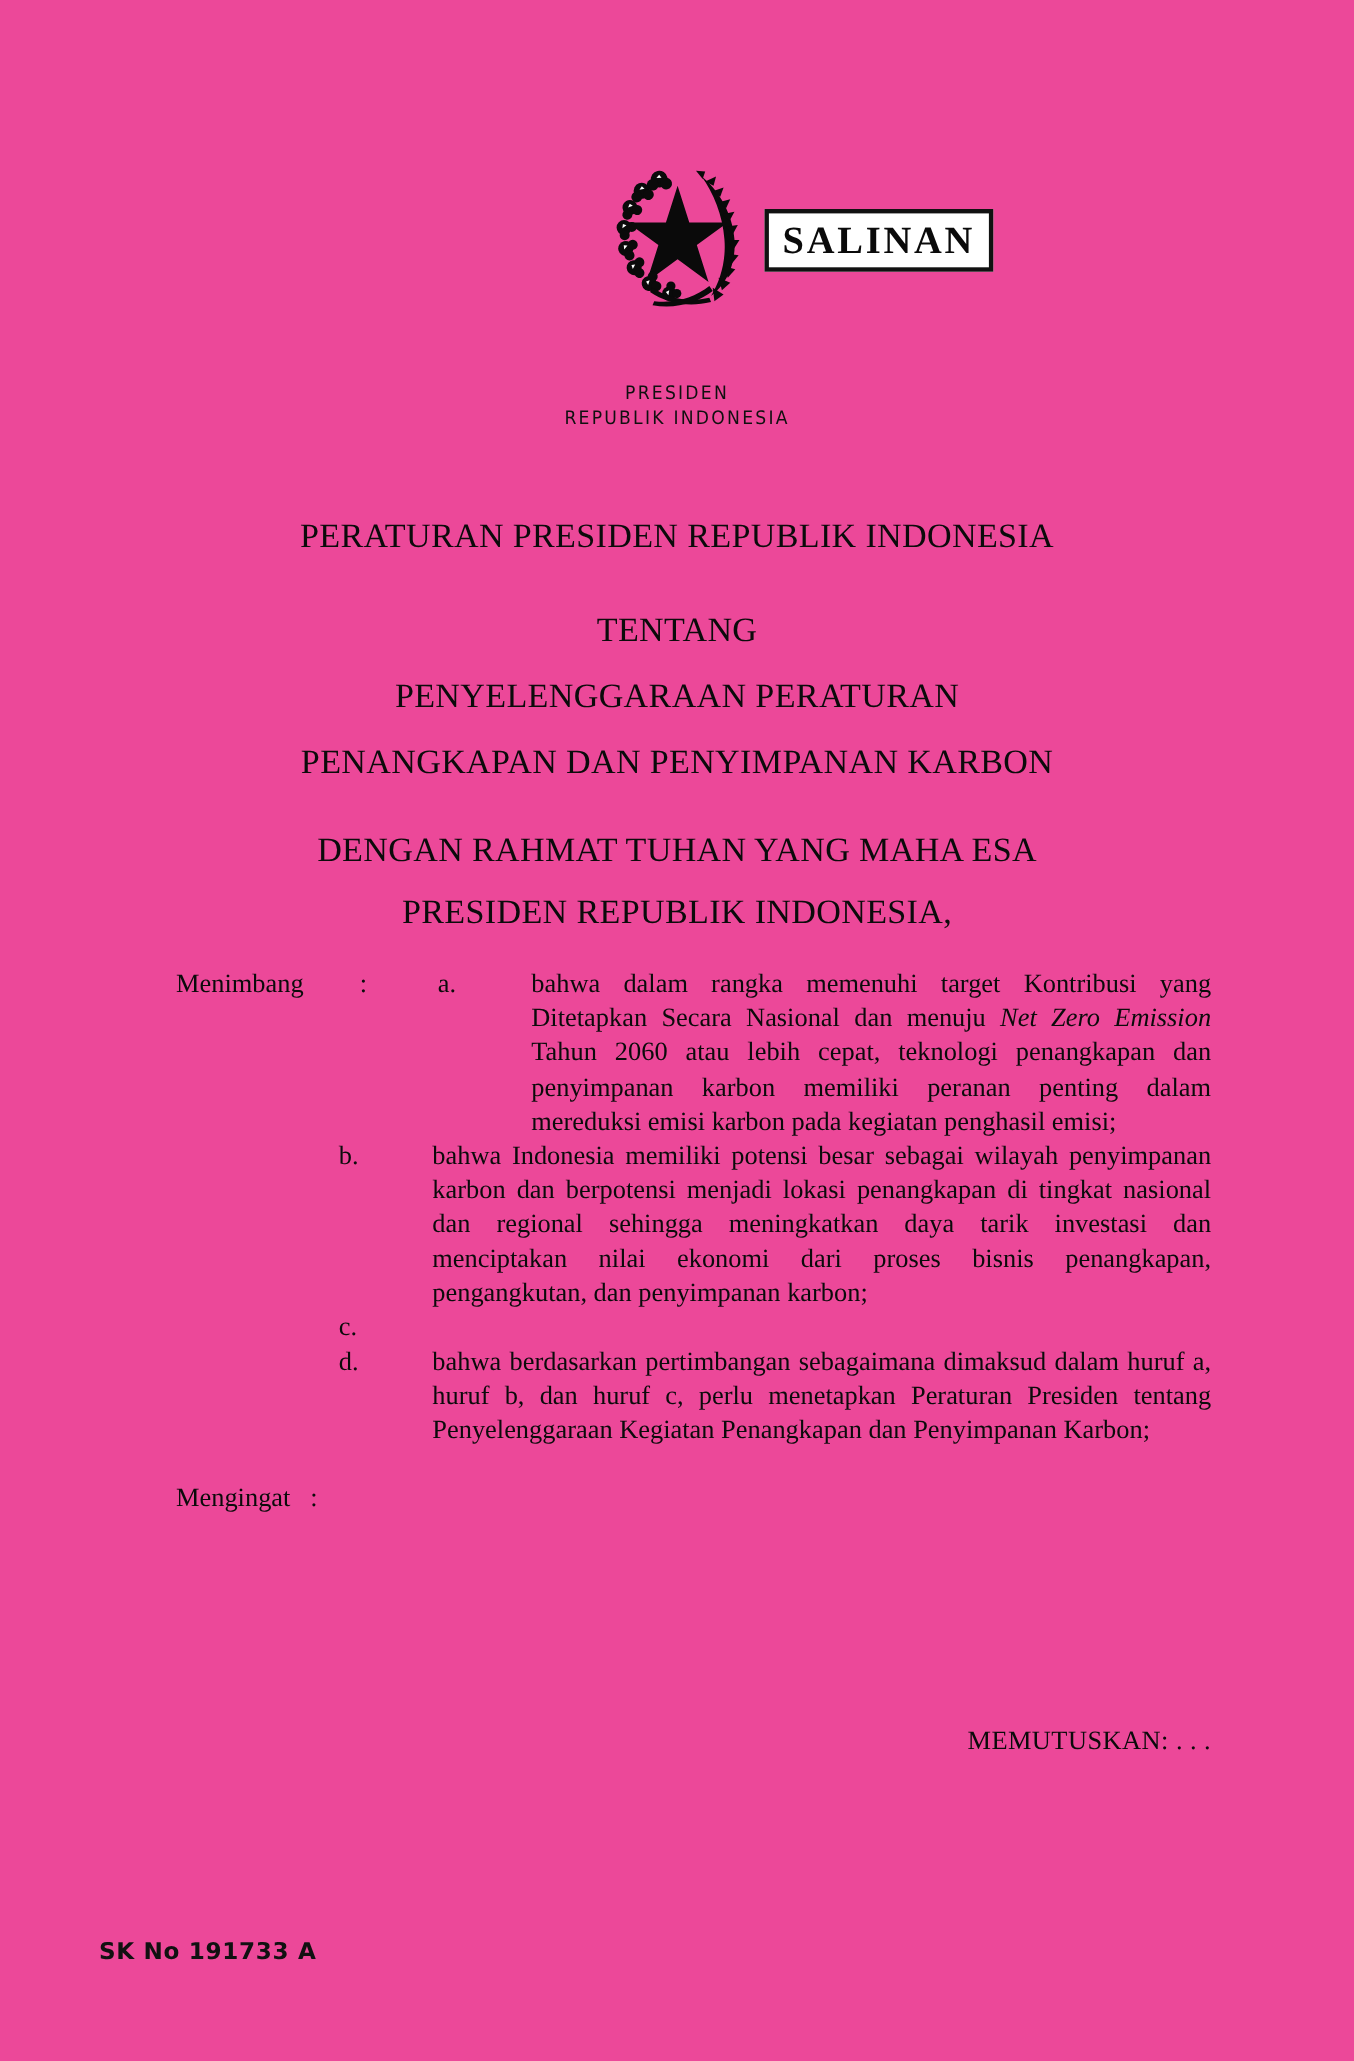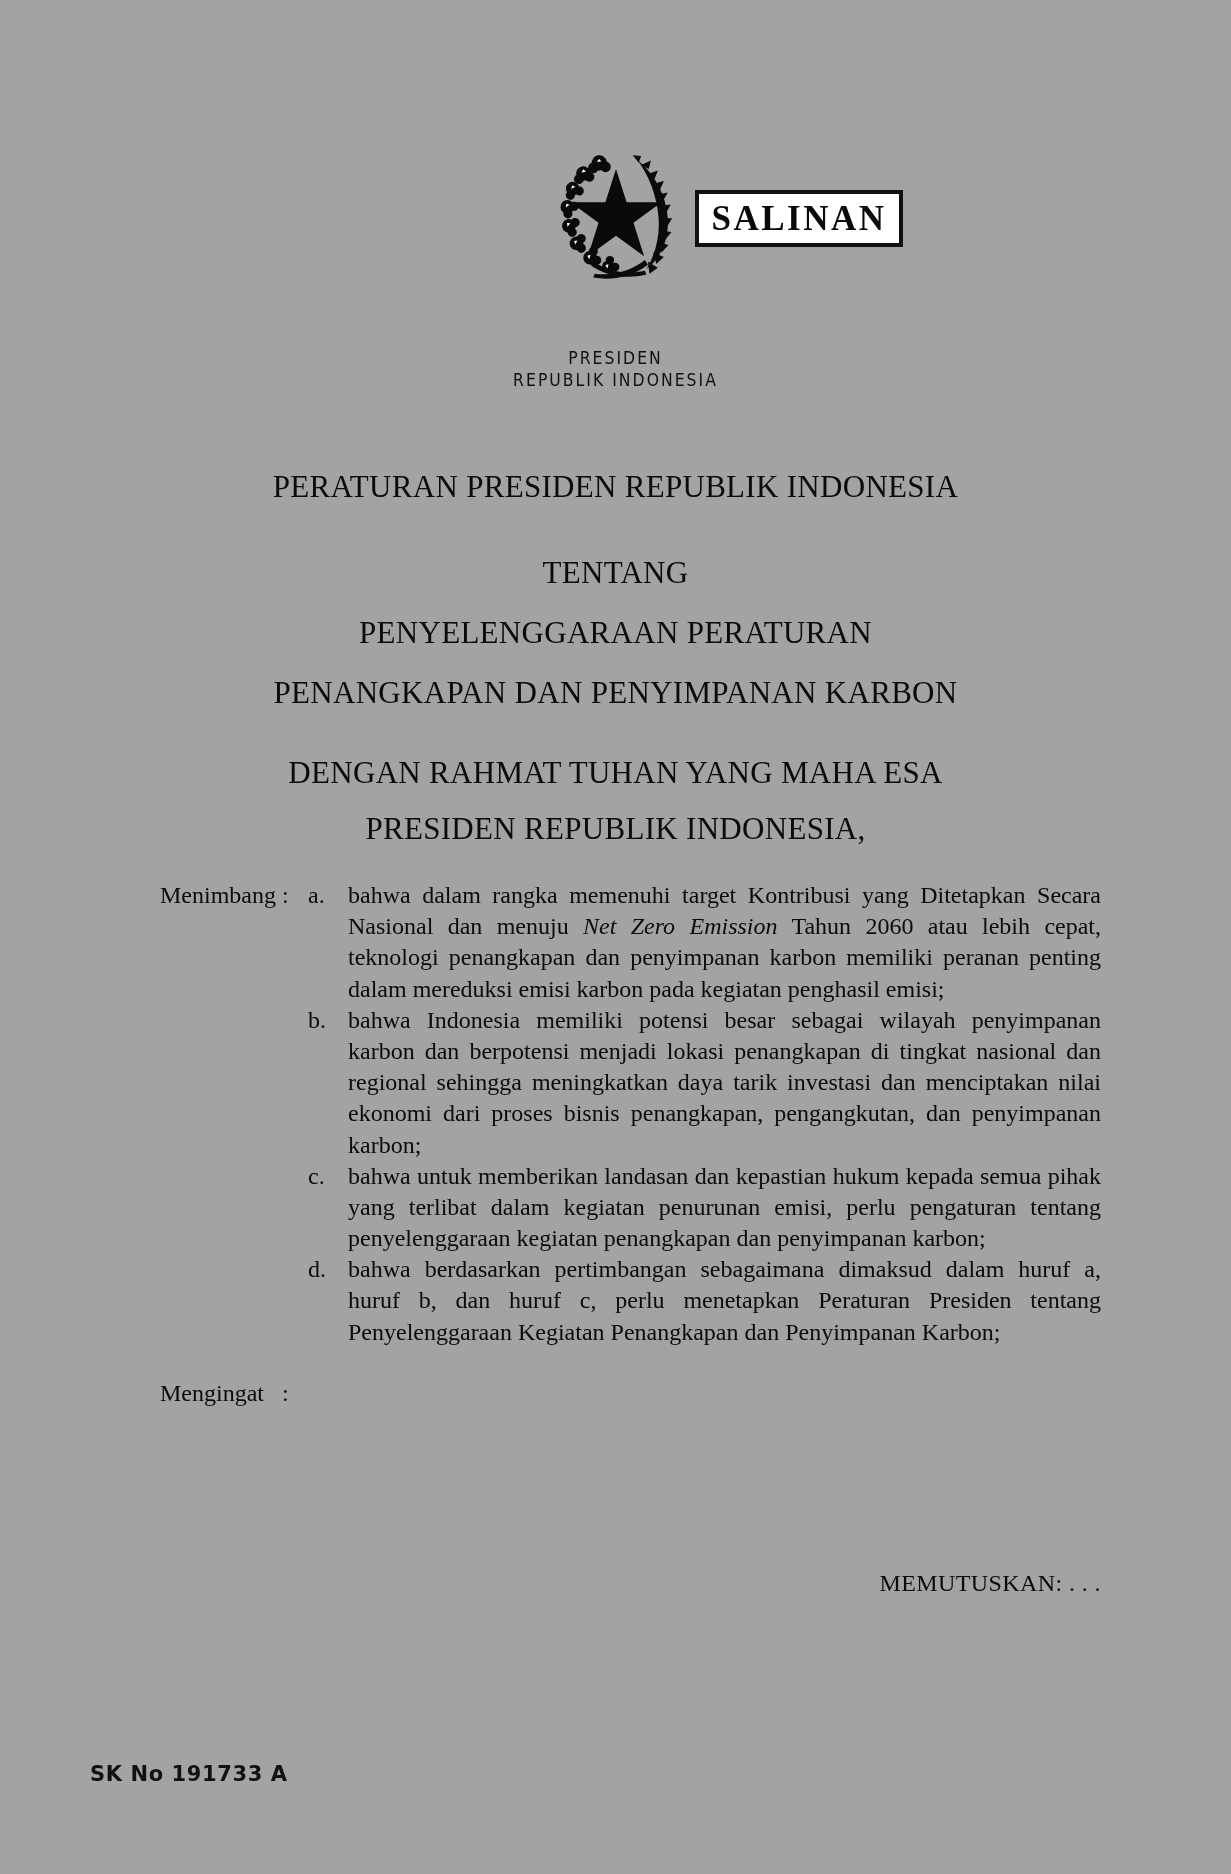--- a/index.html
+++ b/index.html
@@ -13,21 +13,21 @@
     height: 1874px;
     position: relative;
     font-family: "Liberation Serif", "DejaVu Serif", serif;
     color: #0b0b0b;
     overflow: hidden;
   }
 
   .page {
     position: absolute;
     inset: 0;
-    background: #a3a3a3;
+    background: #ec4899;
   }
 
   
   .emblem-wrap {
     position: absolute;
     left: 0;
     right: 0;
     top: 140px;
     display: flex;
     justify-content: center;
@@ -111,20 +111,21 @@
     left: 0;
     right: 0;
     top: 880px;
   }
 
   .clause-row {
     display: flex;
     align-items: flex-start;
     padding-left: 160px;
     padding-right: 130px;
+    gap: 45px;
   }
   .lbl {
     width: 122px;
     flex: 0 0 122px;
     font-size: 24px;
     line-height: 1.30;
     white-space: nowrap;
   }
   .colon {
     width: 26px;
@@ -313,21 +314,20 @@
       <div class="ptext"><span>bahwa dalam rangka memenuhi target Kontribusi yang Ditetapkan Secara Nasional dan menuju </span><span class="ital">Net Zero Emission</span><span> Tahun 2060 atau lebih cepat, teknologi penangkapan dan penyimpanan karbon memiliki peranan penting dalam mereduksi emisi karbon pada kegiatan penghasil emisi;</span></div>
     </div>
 
     <div class="clause-row sub">
       <div class="marker">b.</div>
       <div class="ptext">bahwa Indonesia memiliki potensi besar sebagai wilayah penyimpanan karbon dan berpotensi menjadi lokasi penangkapan di tingkat nasional dan regional sehingga meningkatkan daya tarik investasi dan menciptakan nilai ekonomi dari proses bisnis penangkapan, pengangkutan, dan penyimpanan karbon;</div>
     </div>
 
     <div class="clause-row sub">
       <div class="marker">c.</div>
-      <div class="ptext">bahwa untuk memberikan landasan dan kepastian hukum kepada semua pihak yang terlibat dalam kegiatan penurunan emisi, perlu pengaturan tentang penyelenggaraan kegiatan penangkapan dan penyimpanan karbon;</div>
     </div>
 
     <div class="clause-row sub">
       <div class="marker">d.</div>
       <div class="ptext">bahwa berdasarkan pertimbangan sebagaimana dimaksud dalam huruf a, huruf b, dan huruf c, perlu menetapkan Peraturan Presiden tentang Penyelenggaraan Kegiatan Penangkapan dan Penyimpanan Karbon;</div>
     </div>
 
     <div class="mengingat-row">
       <div class="lbl">Mengingat</div>
       <div class="colon">:</div>

